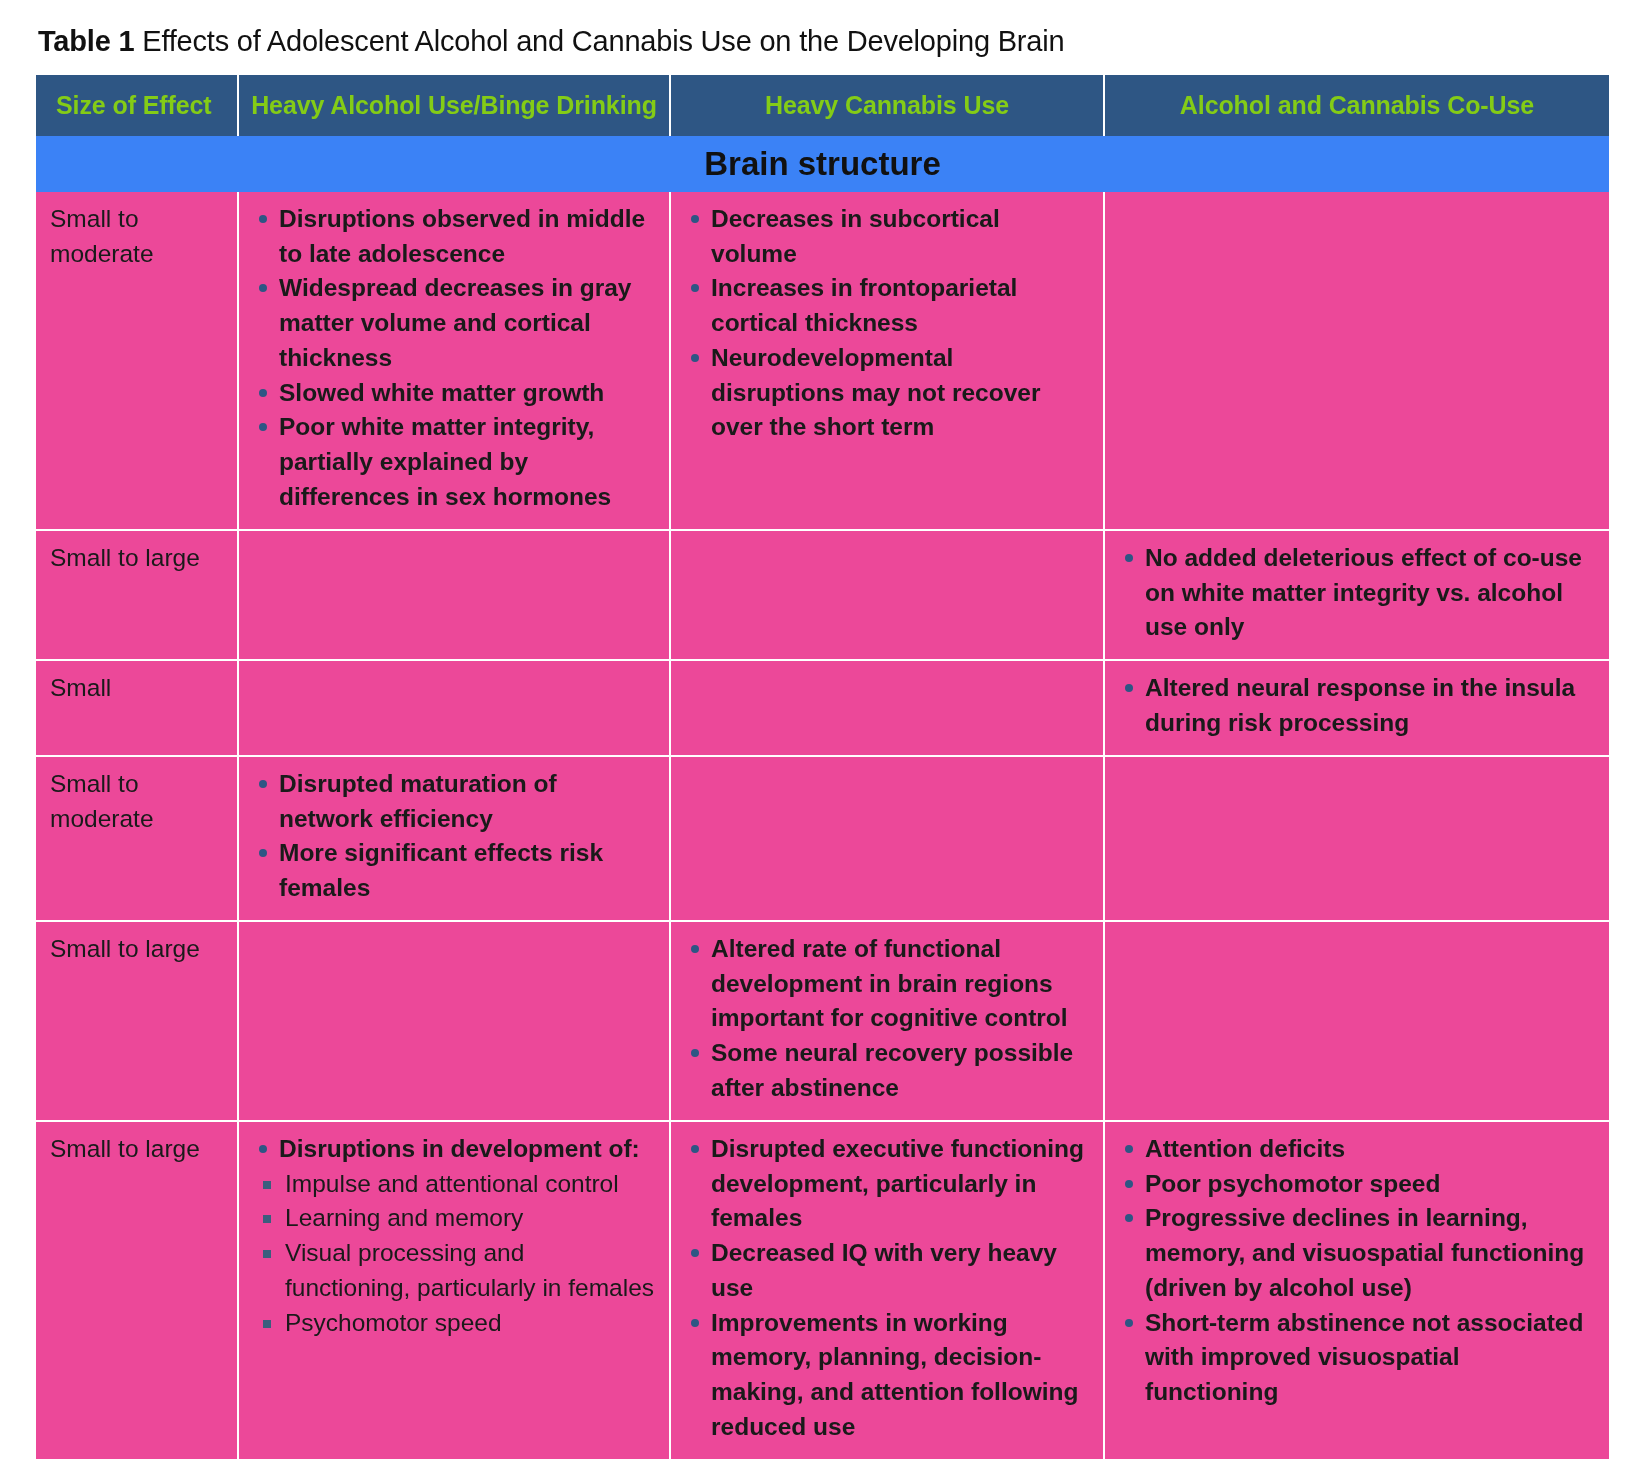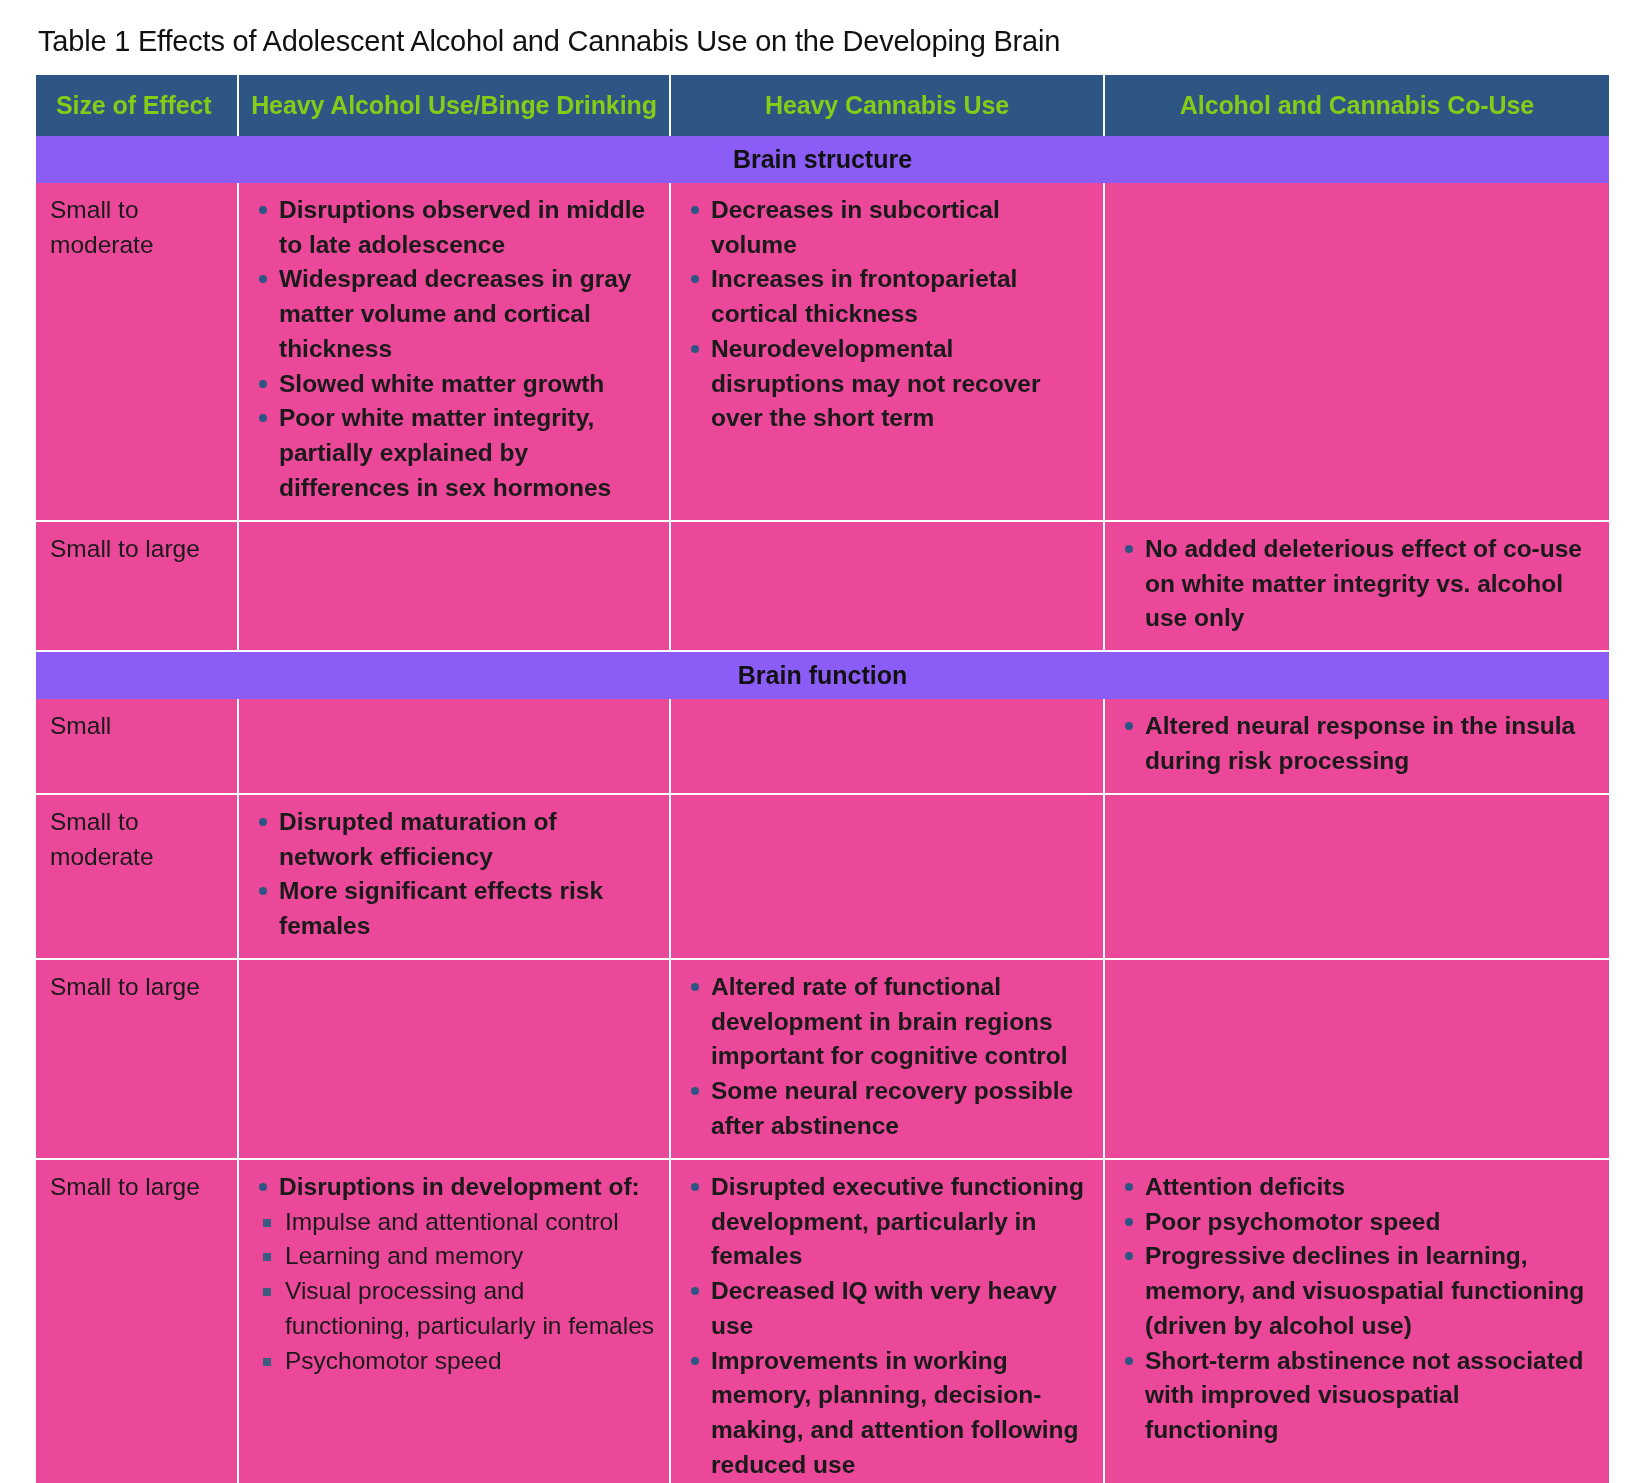--- a/index.html
+++ b/index.html
@@ -21,21 +21,21 @@
     padding: 18px 36px 10px 36px;
   }
   .caption {
     font-size: 29px;
     line-height: 1.2;
     color: #111111;
     margin: 6px 0 16px 2px;
     letter-spacing: -0.2px;
   }
   .caption .caption-label {
-    font-weight: normal;
+    font-weight: bold;
   }
   table.tbl {
     width: 1573px;
     border-collapse: collapse;
     table-layout: fixed;
     font-size: 24.5px;
   }
   col.c0 { width: 202px; }
   col.c1 { width: 432px; }
   col.c2 { width: 434px; }
@@ -49,24 +49,24 @@
     text-align: center;
     padding: 16px 10px;
     border-right: 2px solid #ffffff;
     letter-spacing: -0.1px;
     vertical-align: middle;
   }
   thead th:last-child { border-right: none; }
   thead th.col-size { text-align: left; padding-left: 20px; }
 
   tr.section-row td {
-    background: #8b5cf6;
+    background: #3b82f6;
     color: #111111;
     font-weight: bold;
-    font-size: 25px;
+    font-size: 33px;
     text-align: center;
     padding: 9px 10px;
     border: none;
   }
 
   tbody td.cell {
     background: #ec4899;
     vertical-align: top;
     padding: 10px 14px 14px 14px;
     border-right: 2px solid #ffffff;
@@ -180,23 +180,20 @@
           </td>
           <td class="cell">
             <div class="empty"></div>
           </td>
           <td class="cell">
             <ul class="blist">
               <li>No added deleterious effect of co-use on white matter integrity vs. alcohol use only</li>
             </ul>
           </td>
         </tr>
-        <tr class="section-row">
-          <td colspan="4">Brain function</td>
-        </tr>
         <tr>
           <td class="cell size-cell">Small</td>
           <td class="cell">
             <div class="empty"></div>
           </td>
           <td class="cell">
             <div class="empty"></div>
           </td>
           <td class="cell">
             <ul class="blist">

